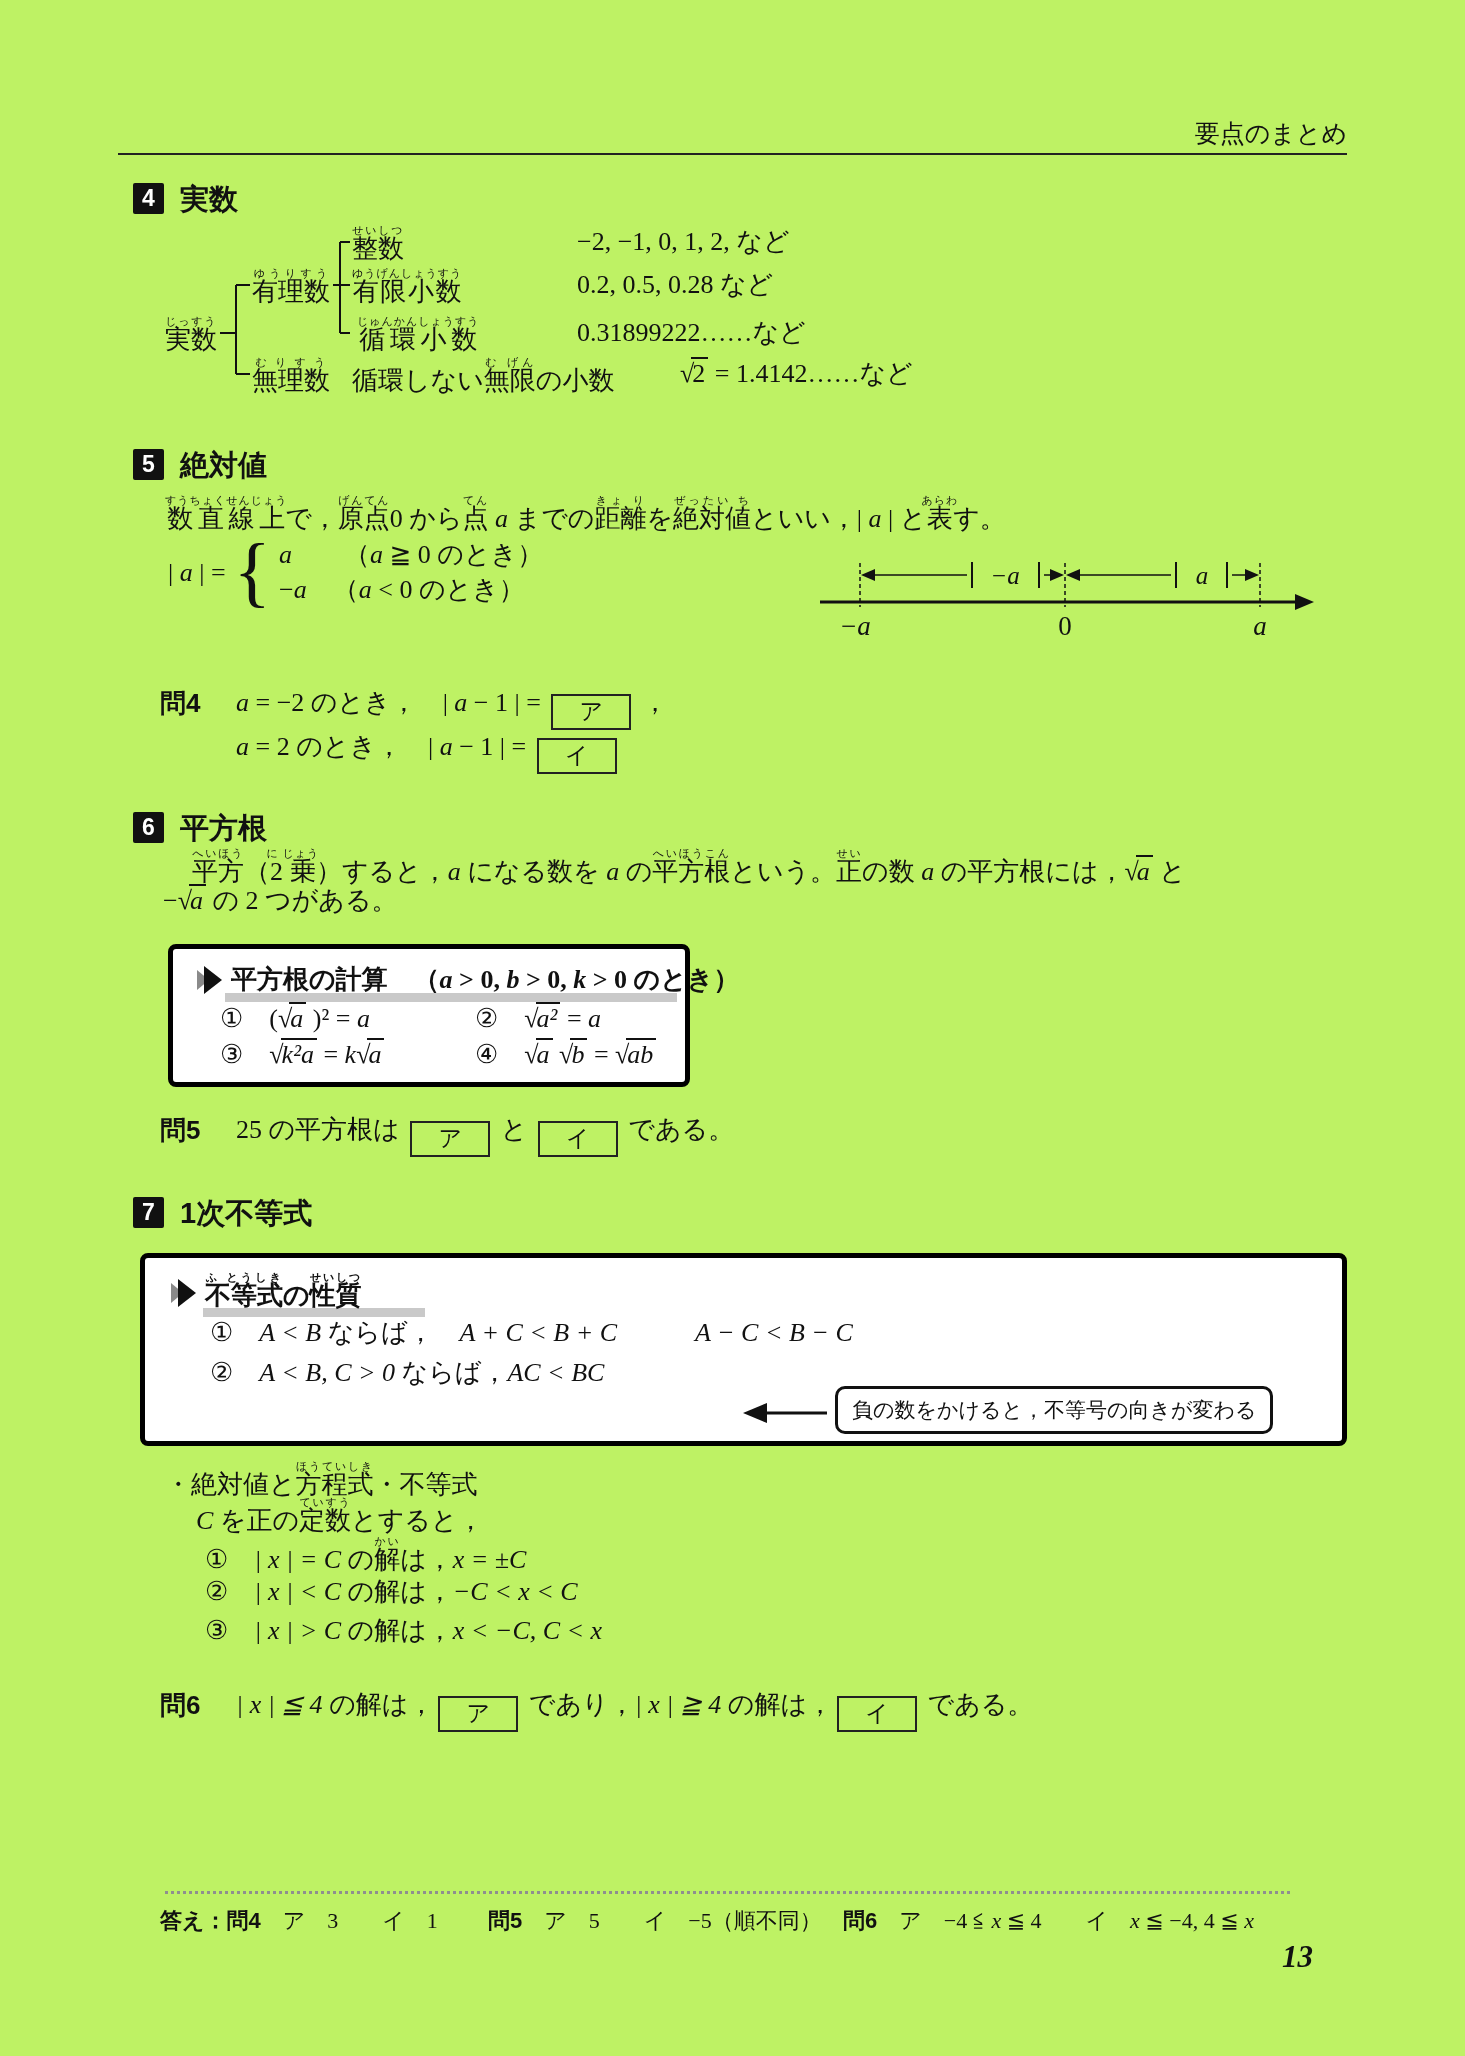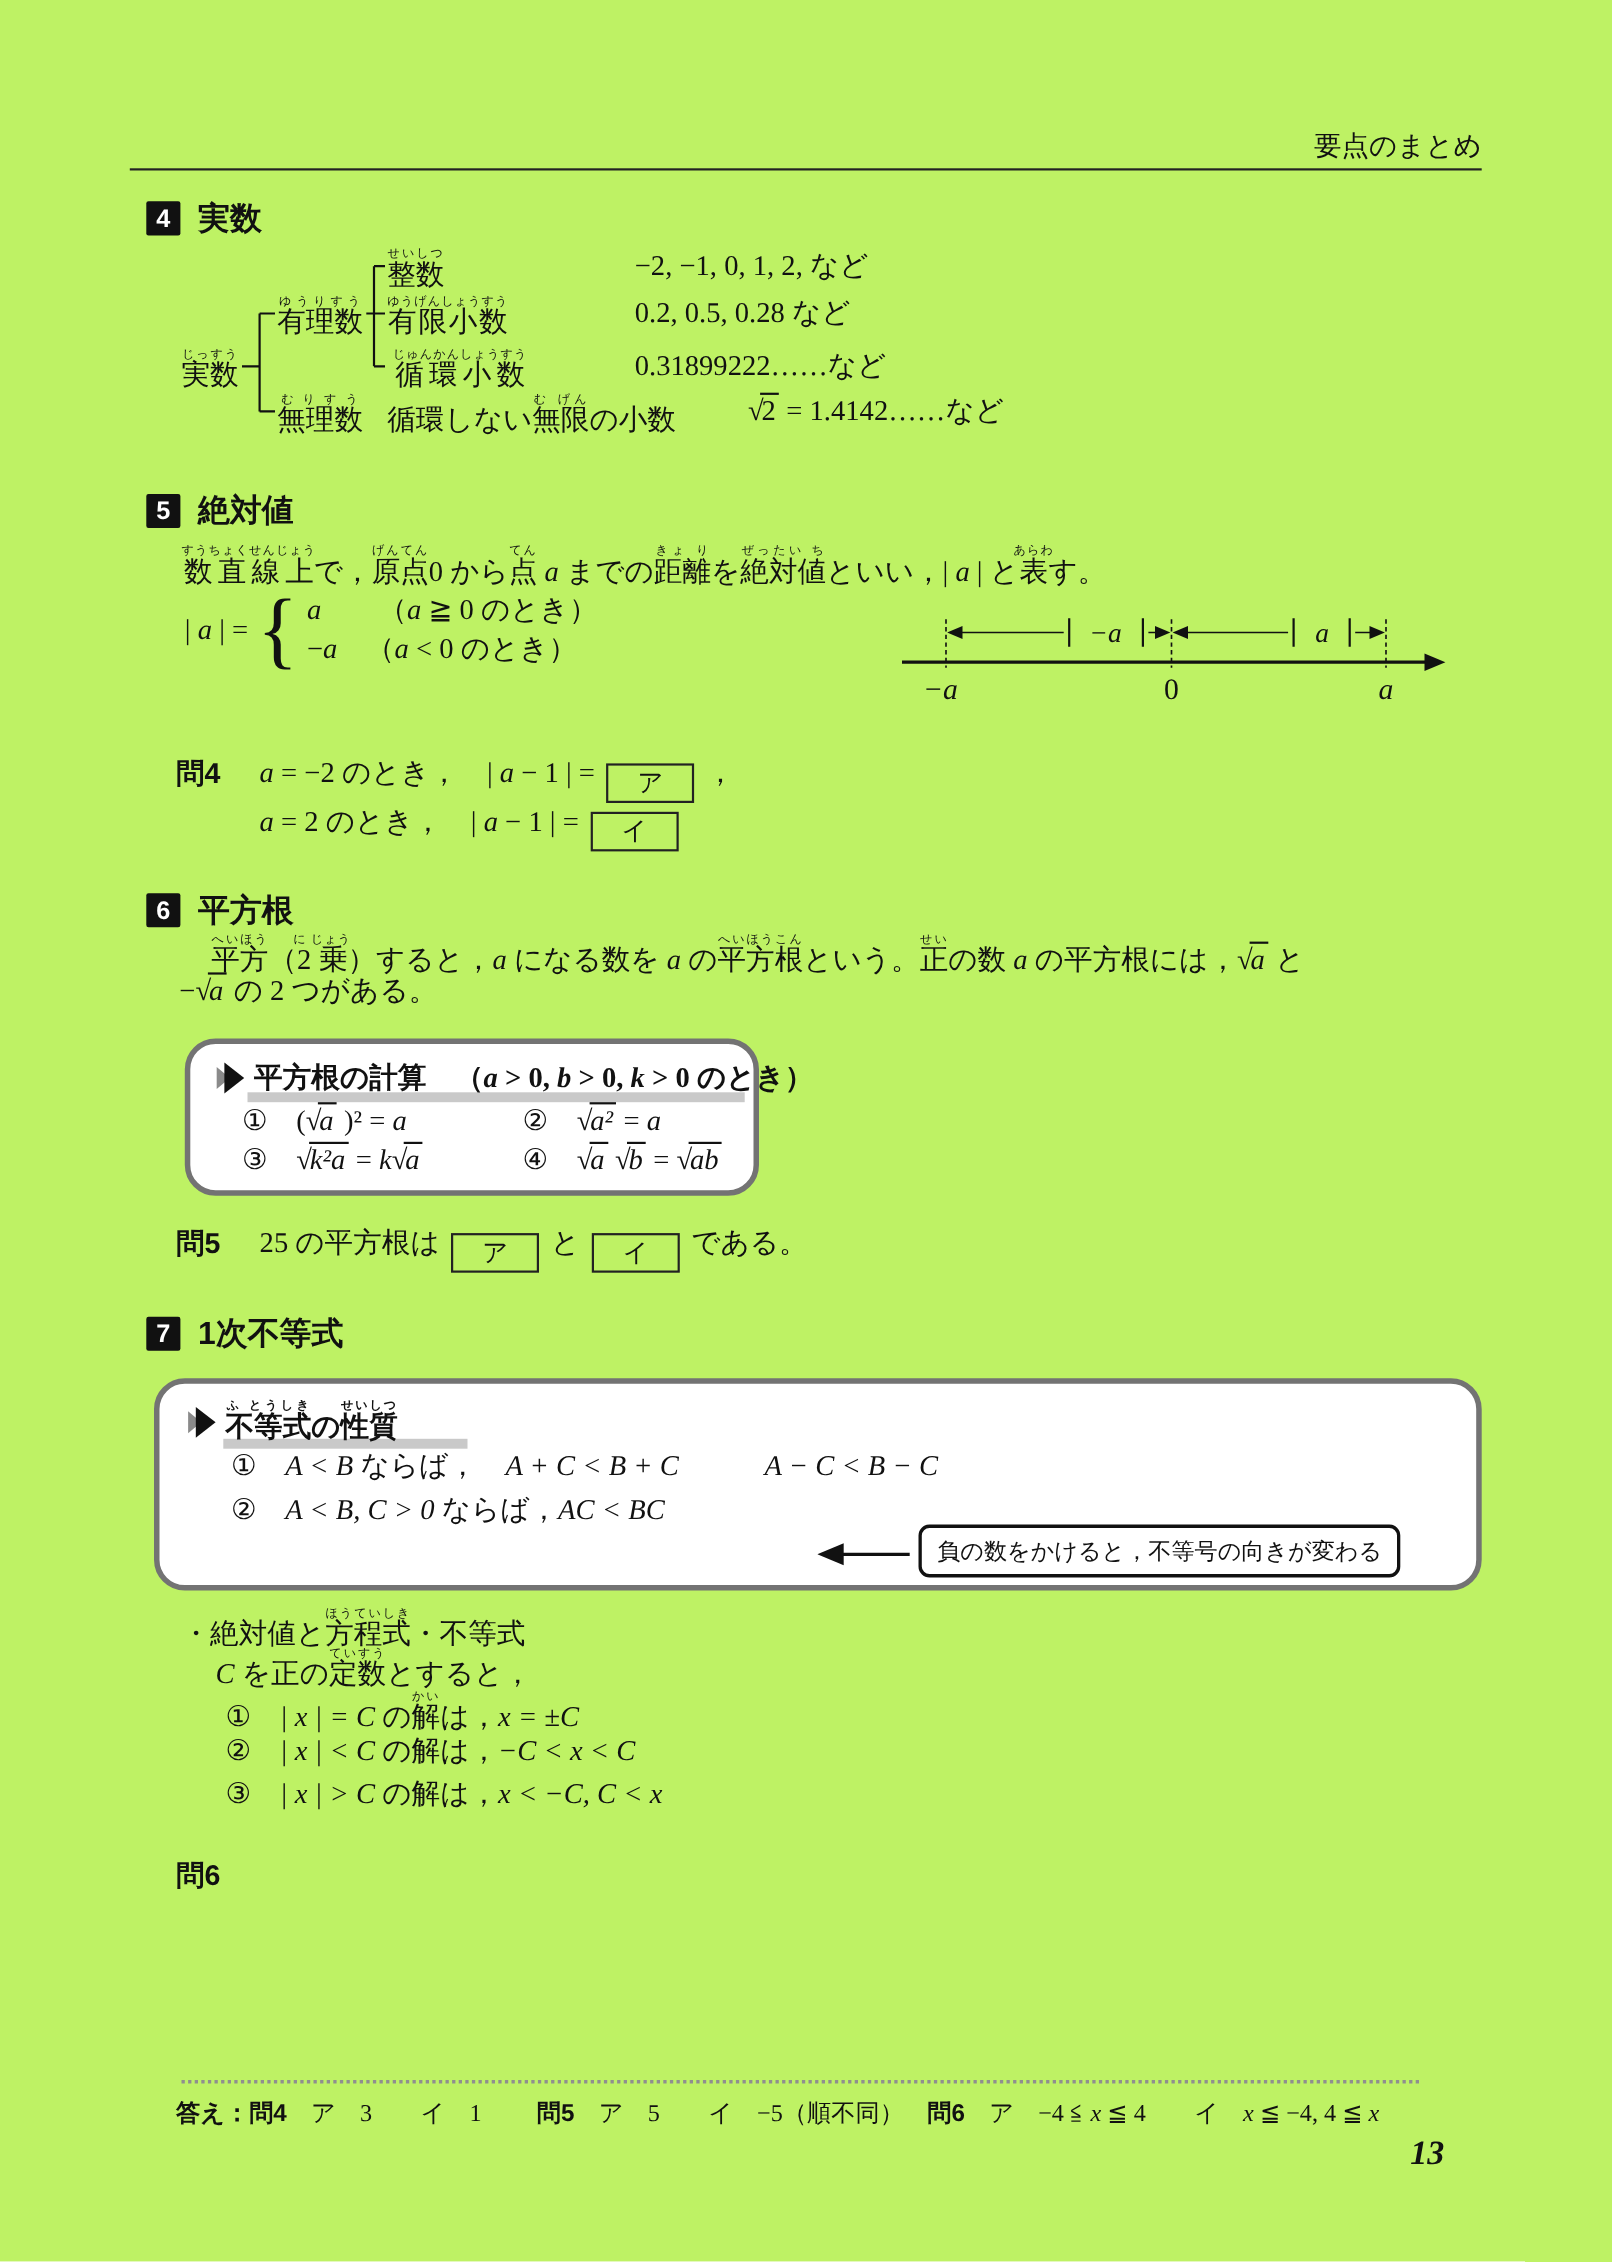--- a/index.html
+++ b/index.html
@@ -22,21 +22,21 @@
   .htitle { position:absolute; font:500 25px/30px "Liberation Sans", sans-serif; }
   .rule  { position:absolute; background:#222; }
   .dotrule { position:absolute; border-top:3px dotted #8f8f8f; }
   .ansbox {
     display:inline-block; min-width:80px; height:36px; border:2px solid #222;
     line-height:32px; text-align:center; font-size:23px; padding:0 6px;
     vertical-align:-8px; font-style:normal; margin:0 4px;
   }
   .sq { white-space:nowrap; }
   .sq .rad { border-top:2px solid #111; padding:0 3px 0 1px; margin-left:-3px; }
-  .roundbox { position:absolute; border:5px solid #737373; border-radius:28px; background:#fff; }
+  .roundbox { position:absolute; border:5px solid #000000; border-radius:8px; background:#fff; }
   .graybar { position:absolute; height:9px; background:#c9c9c9; }
   .boxheading { position:absolute; font-size:26px; font-weight:bold; line-height:36px; white-space:nowrap; }
   .play { position:absolute; width:28px; height:30px; }
   .play::before { content:""; position:absolute; left:0; top:5px;
     border-left:12px solid #8a8a8a; border-top:10px solid transparent; border-bottom:10px solid transparent; }
   .play::after { content:""; position:absolute; left:7px; top:1px;
     border-left:18px solid #111; border-top:14px solid transparent; border-bottom:14px solid transparent; }
   .brace { font-size:78px; line-height:72px; font-weight:300; font-family:"Liberation Serif", serif; }
   .brace::before { content:"{"; }
   .defrow { font-size:26px; line-height:35px; white-space:nowrap; }
@@ -155,20 +155,21 @@
     <div class="callout" style="left:690px; top:128px;"><span>負の数をかけると，不等号の向きが変わる</span></div>
   </div>
 
   <div class="abs" style="left:165px; top:1461px;"><span>・絶対値と</span><ruby><span>方程式</span><rt>ほうていしき</rt></ruby><span>・不等式</span></div>
   <div class="abs" style="left:196px; top:1497px;"><span class="it">C</span><span> を正の</span><ruby><span>定数</span><rt>ていすう</rt></ruby><span>とすると，</span></div>
   <div class="abs" style="left:205px; top:1575px;"><span>②　</span><span class="it">| x | &lt; C</span><span> の解は，</span><span class="it">−C &lt; x &lt; C</span></div>
   <div class="abs" style="left:205px; top:1536px;"><span>①　</span><span class="it">| x | = C</span><span> の</span><ruby><span>解</span><rt>かい</rt></ruby><span>は，</span><span class="it">x = ±C</span></div>
   <div class="abs" style="left:205px; top:1614px;"><span>③　</span><span class="it">| x | &gt; C</span><span> の解は，</span><span class="it">x &lt; −C, C &lt; x</span></div>
 
   <div class="abs problabel" style="left:160px; top:1688px;">問6</div>
+  <div class="abs" style="left:236px; top:1688px;"><span class="it">| x | ≦ 4</span><span> の解は，</span><span class="ansbox">ア</span><span> であり，</span><span class="it">| x | ≧ 4</span><span> の解は，</span><span class="ansbox">イ</span><span> である。</span></div>
 
   <div class="dotrule" style="left:165px; top:1891px; width:1125px;"></div>
   <div class="ansline" style="left:160px; top:1906px;"><span class="sans bold">答え：問4</span><span>　ア　3　　イ　1</span></div>
   <div class="ansline" style="left:488px; top:1906px;"><span class="sans bold">問5</span><span>　ア　5　　イ　−5（順不同）</span></div>
   <div class="ansline" style="left:843px; top:1906px;"><span class="sans bold">問6</span><span>　ア　−4 ≦ </span><span class="it">x</span><span> ≦ 4　　イ　</span><span class="it">x</span><span> ≦ −4, 4 ≦ </span><span class="it">x</span></div>
   <div class="pageno" style="left:1282px; top:1940px;">13</div>
 
 </div>
 
 </body></html>

